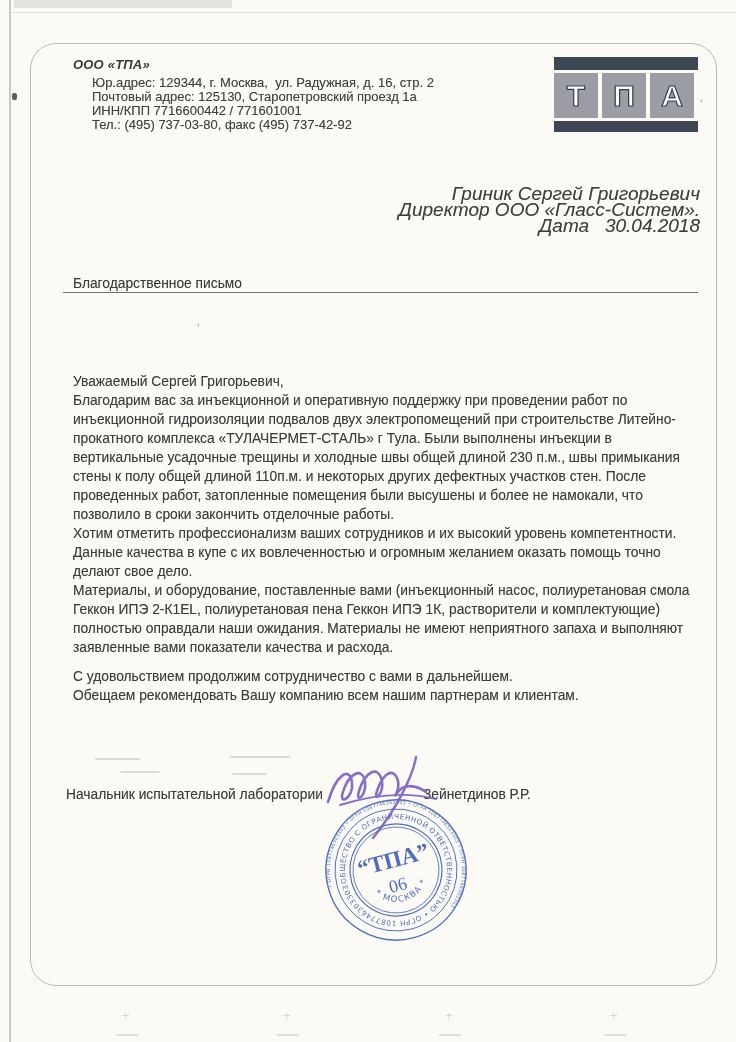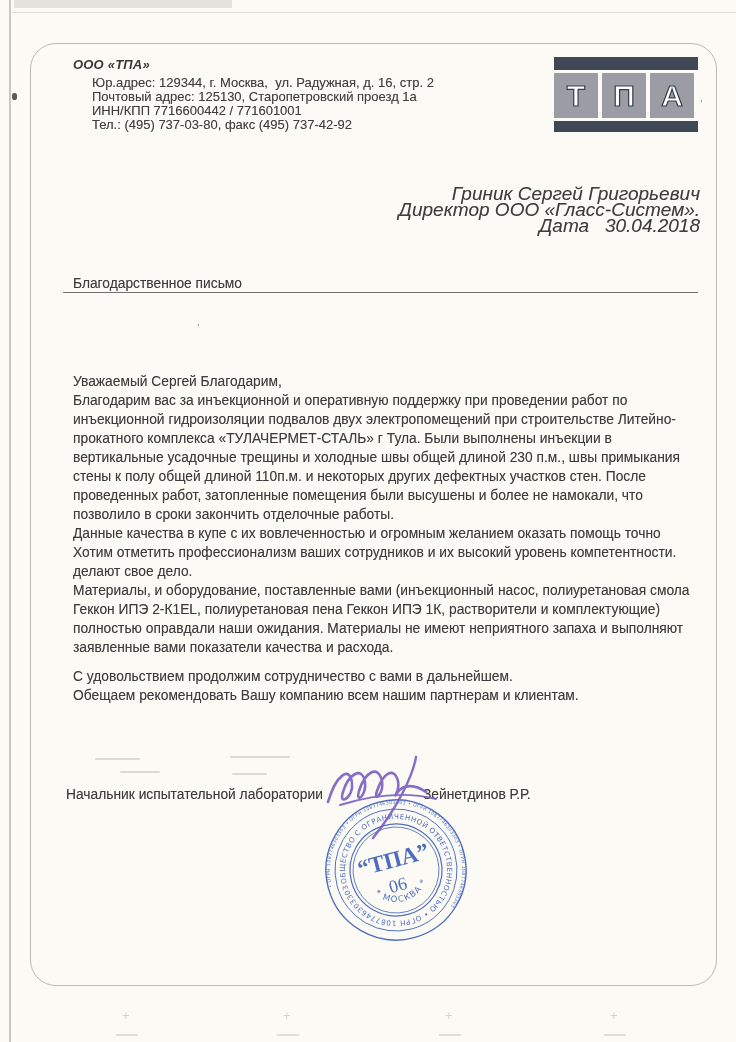--- a/index.html
+++ b/index.html
@@ -85,30 +85,30 @@
   <div class="abs recipient">
     <div class="line">Гриник Сергей Григорьевич</div>
     <div class="line">Директор ООО «Гласс-Систем».</div>
     <div class="line">Дата   30.04.2018</div>
   </div>
 
   <div class="abs subject">Благодарственное письмо</div>
   <div class="abs subject-underline"></div>
 
   <div class="abs body-block">
-      <div class="line">Уважаемый Сергей Благодарим,</div>
+      <div class="line">Уважаемый Сергей Григорьевич,</div>
       <div class="line">Благодарим вас за инъекционной и оперативную поддержку при проведении работ по</div>
       <div class="line">инъекционной гидроизоляции подвалов двух электропомещений при строительстве Литейно-</div>
       <div class="line">прокатного комплекса «ТУЛАЧЕРМЕТ-СТАЛЬ» г Тула. Были выполнены инъекции в</div>
       <div class="line">вертикальные усадочные трещины и холодные швы общей длиной 230 п.м., швы примыкания</div>
       <div class="line">стены к полу общей длиной 110п.м. и некоторых других дефектных участков стен. После</div>
       <div class="line">проведенных работ, затопленные помещения были высушены и более не намокали, что</div>
       <div class="line">позволило в сроки закончить отделочные работы.</div>
+      <div class="line">Хотим отметить профессионализм ваших сотрудников и их высокий уровень компетентности.</div>
       <div class="line">Данные качества в купе с их вовлеченностью и огромным желанием оказать помощь точно</div>
-      <div class="line">Хотим отметить профессионализм ваших сотрудников и их высокий уровень компетентности.</div>
       <div class="line">делают свое дело.</div>
       <div class="line">Материалы, и оборудование, поставленные вами (инъекционный насос, полиуретановая смола</div>
       <div class="line">Геккон ИПЭ 2-К1EL, полиуретановая пена Геккон ИПЭ 1К, растворители и комплектующие)</div>
       <div class="line">полностью оправдали наши ожидания. Материалы не имеют неприятного запаха и выполняют</div>
       <div class="line">заявленные вами показатели качества и расхода.</div>
       <div class="line blank"></div>
       <div class="line">С удовольствием продолжим сотрудничество с вами в дальнейшем.</div>
       <div class="line">Обещаем рекомендовать Вашу компанию всем нашим партнерам и клиентам.</div>
     </div>
 

